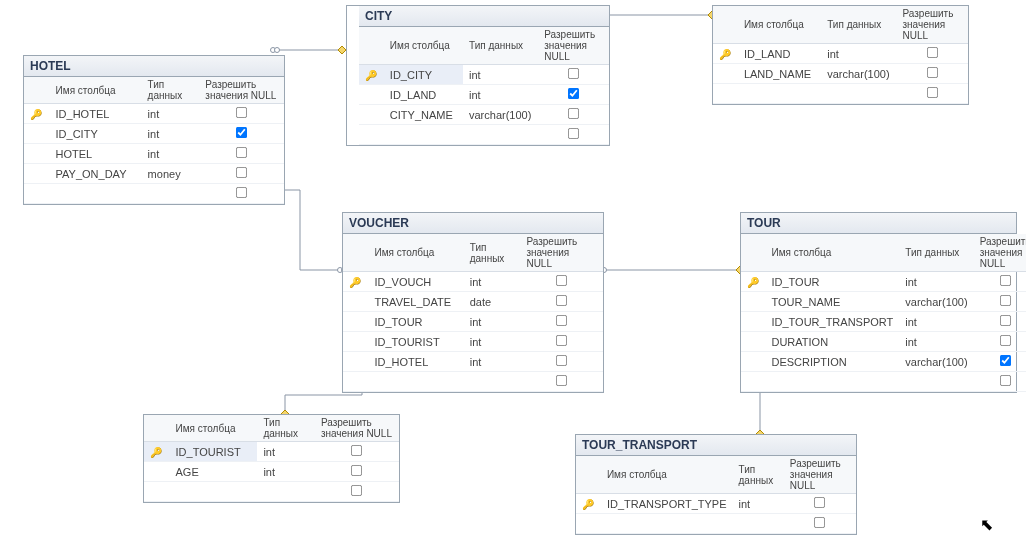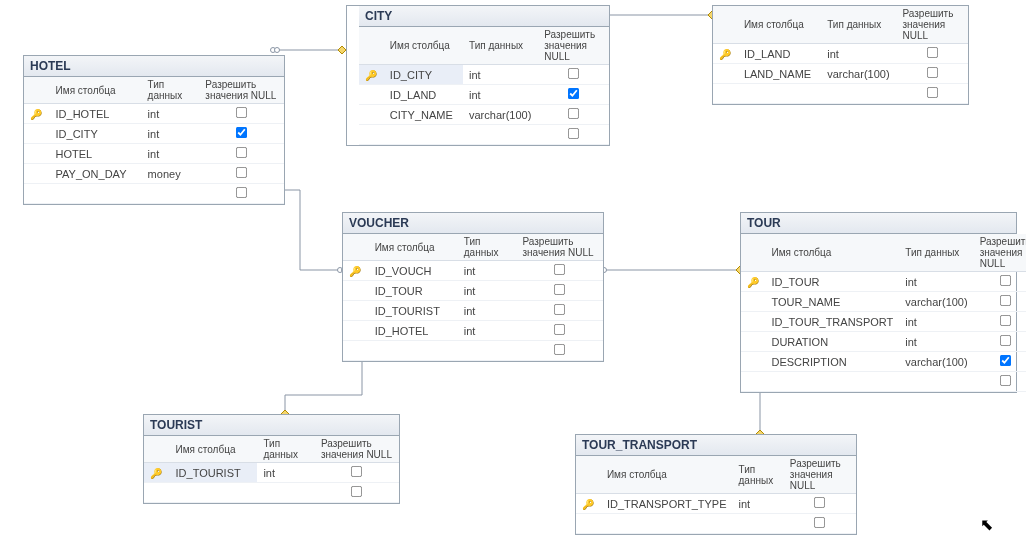--- a/index.html
+++ b/index.html
@@ -185,20 +185,26 @@
         <th class="null-col">Разрешить значения NULL</th>
       </tr>
       <tr>
       <td class="key-col"><span class="pk">🔑</span></td>
       <td class="name-col">ID_VOUCH</td>
       <td class="type-col">int</td>
       <td class="null-col"><input type="checkbox" style=""></td>
     </tr>
           <tr>
       <td class="key-col"></td>
+      <td class="name-col">TRAVEL_DATE</td>
+      <td class="type-col">date</td>
+      <td class="null-col"><input type="checkbox" style=""></td>
+    </tr>
+          <tr>
+      <td class="key-col"></td>
       <td class="name-col">ID_TOUR</td>
       <td class="type-col">int</td>
       <td class="null-col"><input type="checkbox" style=""></td>
     </tr>
           <tr>
       <td class="key-col"></td>
       <td class="name-col">ID_TOURIST</td>
       <td class="type-col">int</td>
       <td class="null-col"><input type="checkbox" style=""></td>
     </tr>
@@ -260,32 +266,37 @@
           <tr>
       <td class="key-col"></td>
       <td class="name-col"></td>
       <td class="type-col"></td>
       <td class="null-col"><input type="checkbox" style=""></td>
     </tr>
     </tbody>
       </table>
     </div>
     <div class="table-box" style="left: 143px; top: 414px; width: 255px;">
-      <div class="table-title">TOURIST</div>
     <table class="grid">
       <tbody>
           <tr>
         <th class="key-col"></th>
         <th class="name-col">Имя столбца</th>
         <th class="type-col">Тип данных</th>
         <th class="null-col">Разрешить значения NULL</th>
       </tr>
       <tr>
       <td class="key-col sel"><span class="pk">🔑</span></td>
       <td class="name-col sel">ID_TOURIST</td>
+      <td class="type-col">int</td>
+      <td class="null-col"><input type="checkbox" style=""></td>
+    </tr>
+          <tr>
+      <td class="key-col"></td>
+      <td class="name-col">AGE</td>
       <td class="type-col">int</td>
       <td class="null-col"><input type="checkbox" style=""></td>
     </tr>
           <tr>
       <td class="key-col"></td>
       <td class="name-col"></td>
       <td class="type-col"></td>
       <td class="null-col"><input type="checkbox" style=""></td>
     </tr>
     </tbody>

